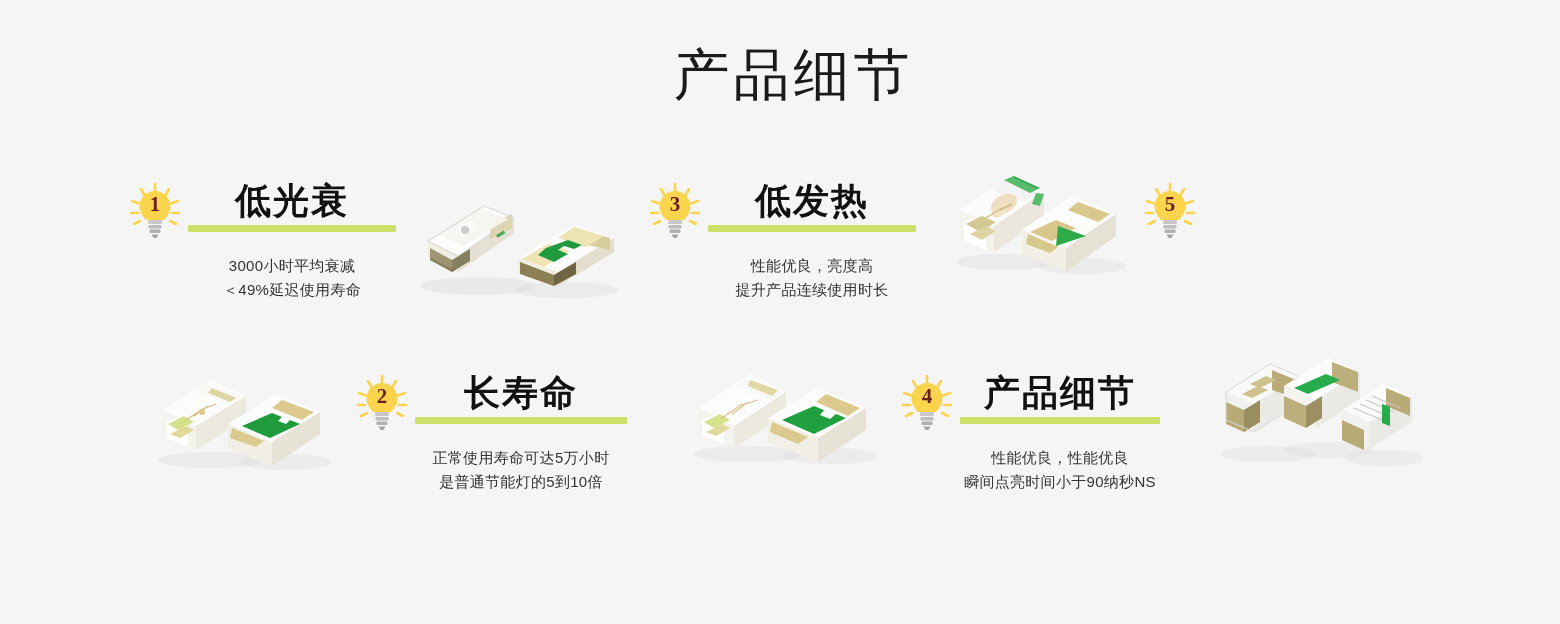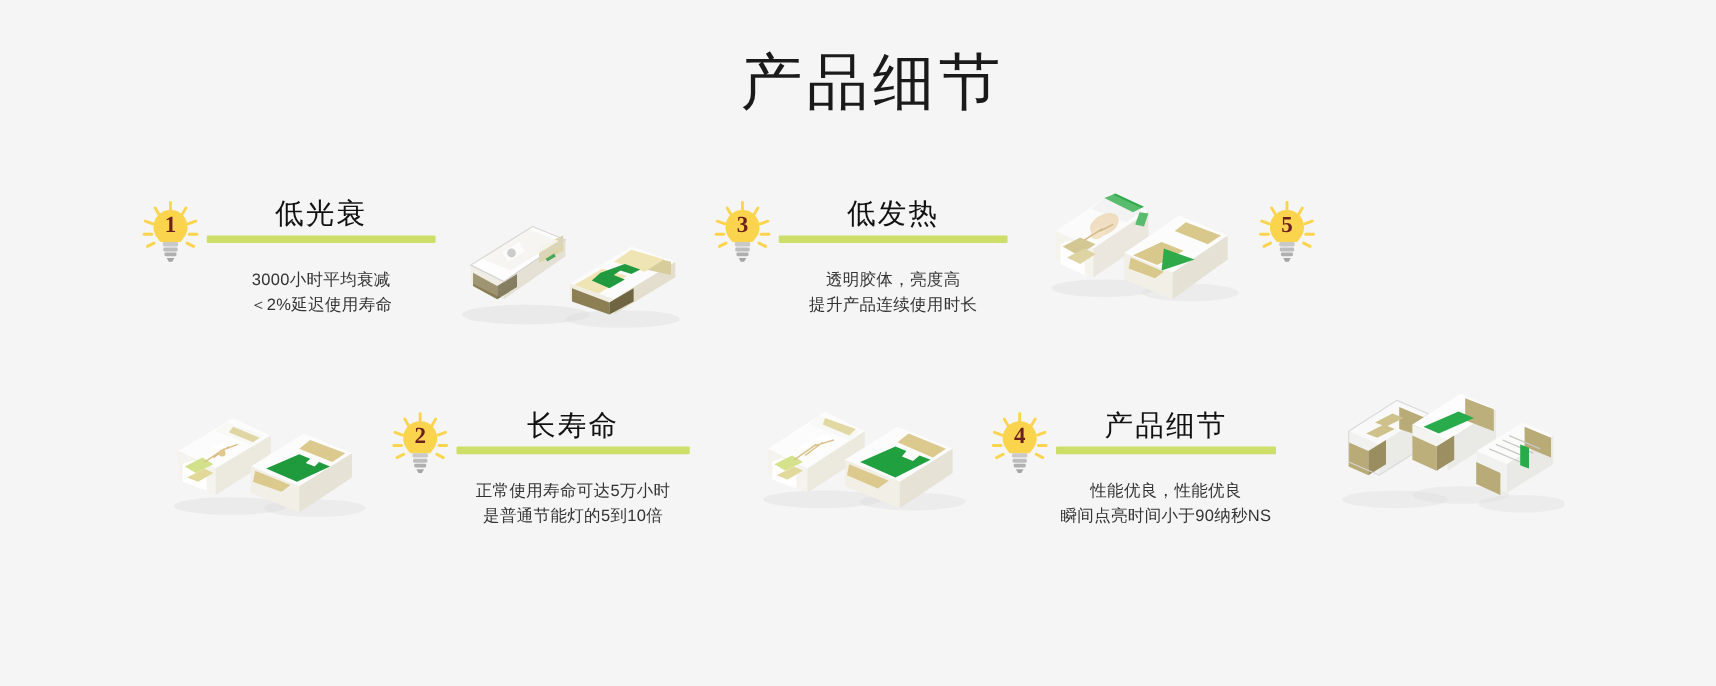--- a/index.html
+++ b/index.html
@@ -35,22 +35,22 @@
     position: absolute;
     display: flex;
     align-items: flex-start;
   }
   .feature-text {
     display: flex;
     flex-direction: column;
     align-items: center;
   }
   .feature-heading {
-    font-size: 26px;
-    font-weight: normal;
+    font-size: 36px;
+    font-weight: bold;
     color: #111111;
     letter-spacing: 2px;
     line-height: 1.15;
     white-space: nowrap;
   }
   .rule {
     height: 7px;
     margin-top: 4px;
     background: #cddf68;
     border-radius: 1px;
@@ -118,21 +118,21 @@
       <rect x="21.5" y="47.5" width="11" height="3.4" rx="1.2" fill="#b0b0b0"></rect>
       <path d="M23.5 52.5 L30.5 52.5 L28.5 56 L25.5 56 Z" fill="#a5a5a5"></path>
     </svg>
     <div class="bulb-num">1</div>
   </div>
   <div class="feature-text">
     <div class="feature-heading">低光衰</div>
     <div class="rule" style="width:208px;"></div>
     <div class="feature-desc">
       <div>3000小时平均衰减</div>
-      <div>＜2%延迟使用寿命</div>
+      <div>＜49%延迟使用寿命</div>
     </div>
   </div>
 </div>
 
 <div class="feature" style="left:648px; top:180px;">
   <div class="bulb">
     <svg viewBox="0 0 54 58" xmlns="http://www.w3.org/2000/svg">
       <g stroke="#fbd44e" stroke-width="2.6" stroke-linecap="round">
         <line x1="27" y1="2" x2="27" y2="9"></line>
         <line x1="13" y1="7" x2="16.5" y2="13"></line>
@@ -149,21 +149,21 @@
       <rect x="20.5" y="43" width="13" height="3.6" rx="1.2" fill="#bdbdbd"></rect>
       <rect x="21.5" y="47.5" width="11" height="3.4" rx="1.2" fill="#b0b0b0"></rect>
       <path d="M23.5 52.5 L30.5 52.5 L28.5 56 L25.5 56 Z" fill="#a5a5a5"></path>
     </svg>
     <div class="bulb-num">3</div>
   </div>
   <div class="feature-text">
     <div class="feature-heading">低发热</div>
     <div class="rule" style="width:208px;"></div>
     <div class="feature-desc">
-      <div>透明胶体，亮度高</div>
+      <div>性能优良，亮度高</div>
       <div>提升产品连续使用时长</div>
     </div>
   </div>
 </div>
 
 <div class="feature" style="left:1143px; top:180px;">
   <div class="bulb">
     <svg viewBox="0 0 54 58" xmlns="http://www.w3.org/2000/svg">
       <g stroke="#fbd44e" stroke-width="2.6" stroke-linecap="round">
         <line x1="27" y1="2" x2="27" y2="9"></line>

